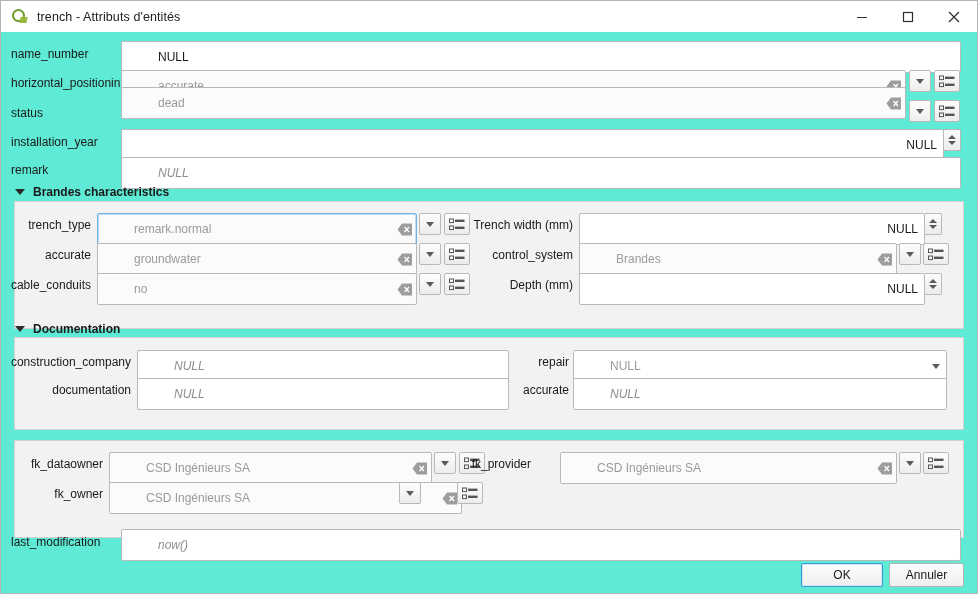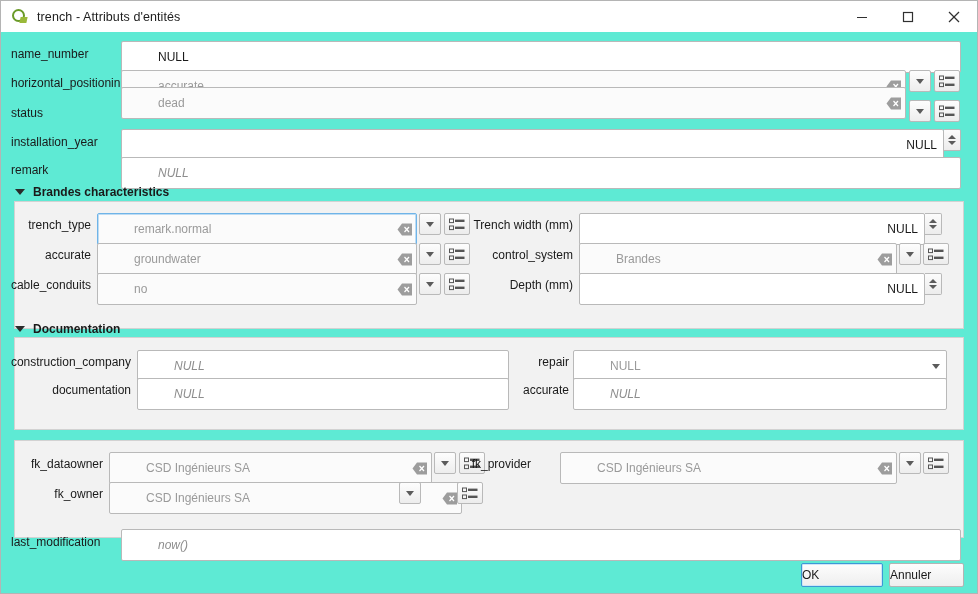--- a/index.html
+++ b/index.html
@@ -202,21 +202,21 @@
   }
 
   
   .dlgbtn {
     position: absolute;
     box-sizing: border-box;
     height: 24px;
     background: linear-gradient(#fdfdfd, #eeeeee);
     border: 1px solid #b4b4b4;
     border-radius: 2px;
-    display: flex; align-items: center; justify-content: flex-start;
+    display: flex; align-items: center; justify-content: center;
     font-size: 12px;
     color: #1a1a1a;
   }
   .dlgbtn.default {
     border: 1px solid #3d97d6;
     box-shadow: 0 0 0 1px #cfe6f7 inset;
   }
 </style>
 </head>
 <body>

